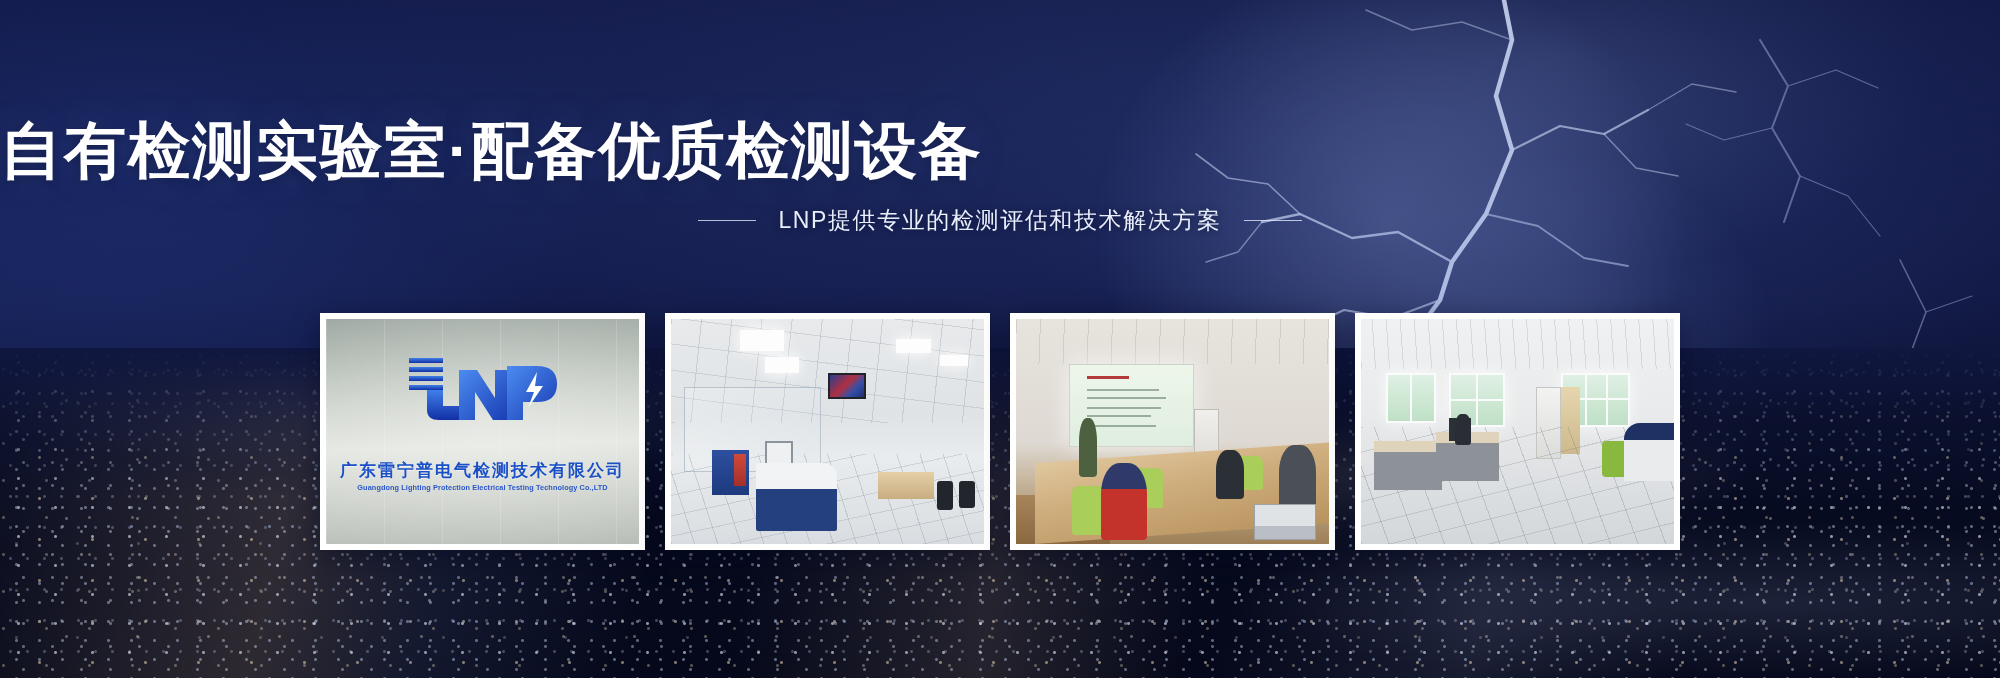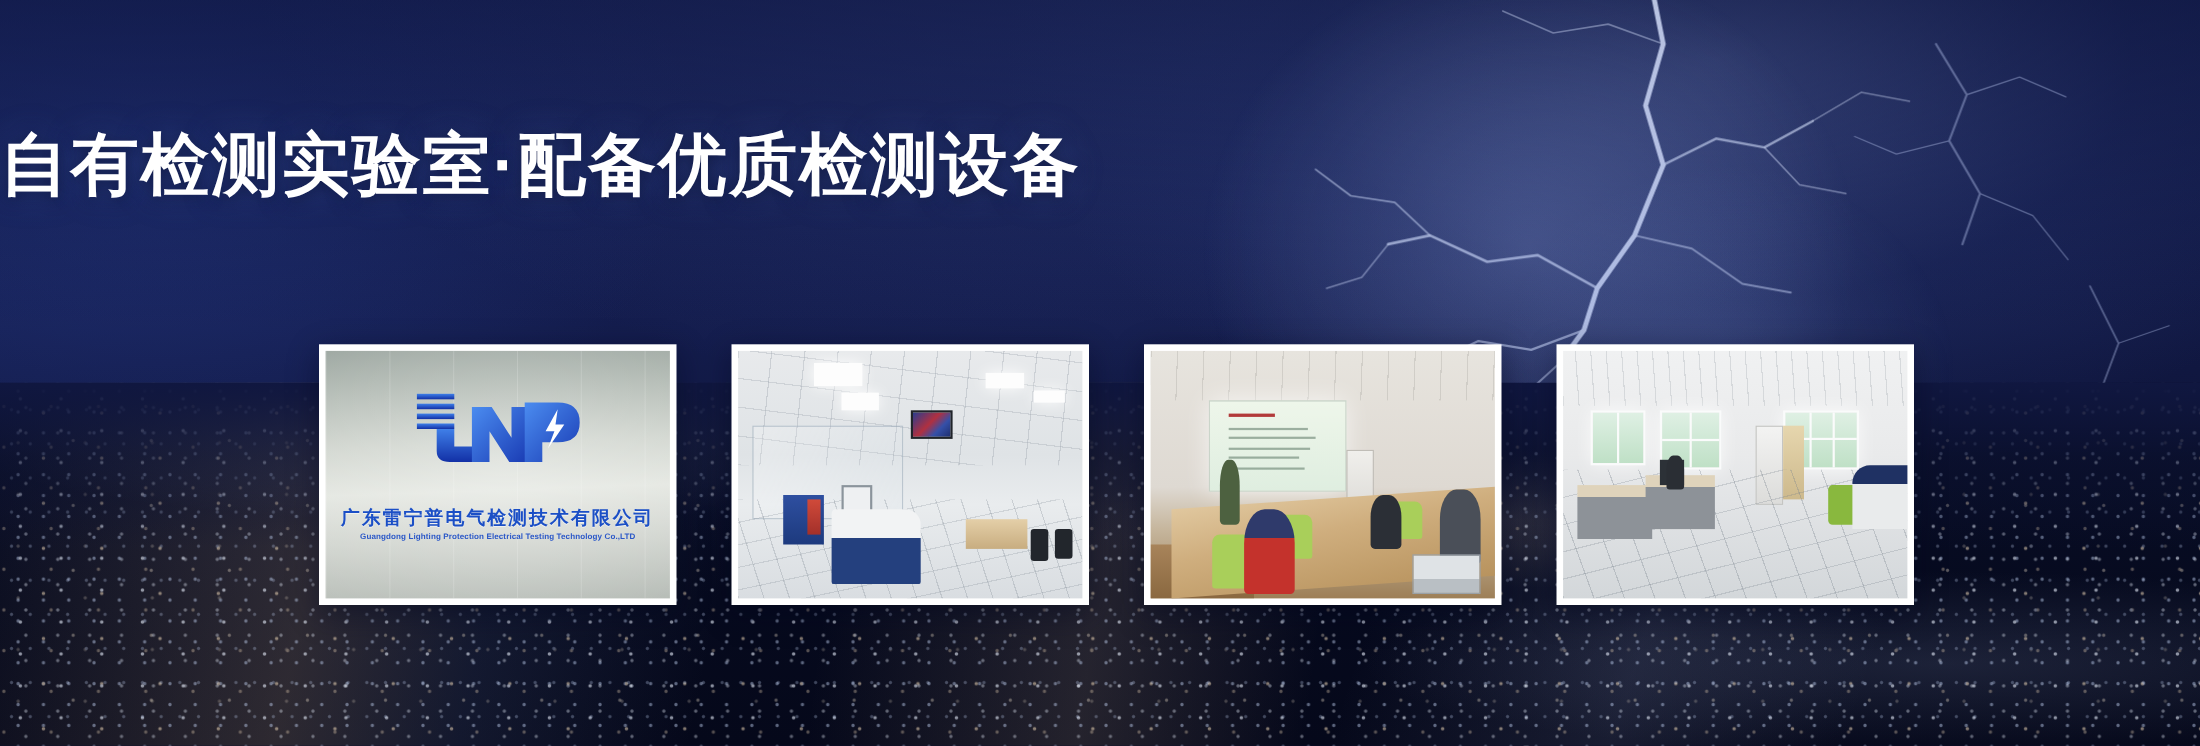--- a/index.html
+++ b/index.html
@@ -117,21 +117,20 @@
     left:0; right:0; top:313px;
     display:flex; justify-content:center; gap:20px;
     z-index:6;
   }
   .card{
     width:325px; height:237px;
     background:#ffffff;
     padding:6px;
     box-shadow:0 8px 26px rgba(3,7,28,.45);
     flex:0 0 auto;
-    margin-left:30px;
   }
   .shot{
     width:100%; height:100%;
     position:relative;
     overflow:hidden;
     background:#c9cfd3;
   }
 
   
   .p1{
@@ -301,20 +300,25 @@
   </div>
 
   <div class="city">
     <div class="lights"></div>
     <div class="lights b"></div>
     <div class="city-fade"></div>
   </div>
 
   <div class="headline">
     <div class="title">自有检测实验室·配备优质检测设备</div>
+    <div class="subline">
+      <span class="sub-rule"></span>
+      <span class="subtitle">LNP提供专业的检测评估和技术解决方案</span>
+      <span class="sub-rule"></span>
+    </div>
   </div>
 
   <div class="strip">
 
     <div class="card">
       <div class="shot p1">
         <div class="panels"></div>
         <div class="logo">
           <svg class="lnp-mark" width="152" height="78" viewBox="0 0 152 78">
             <defs>

